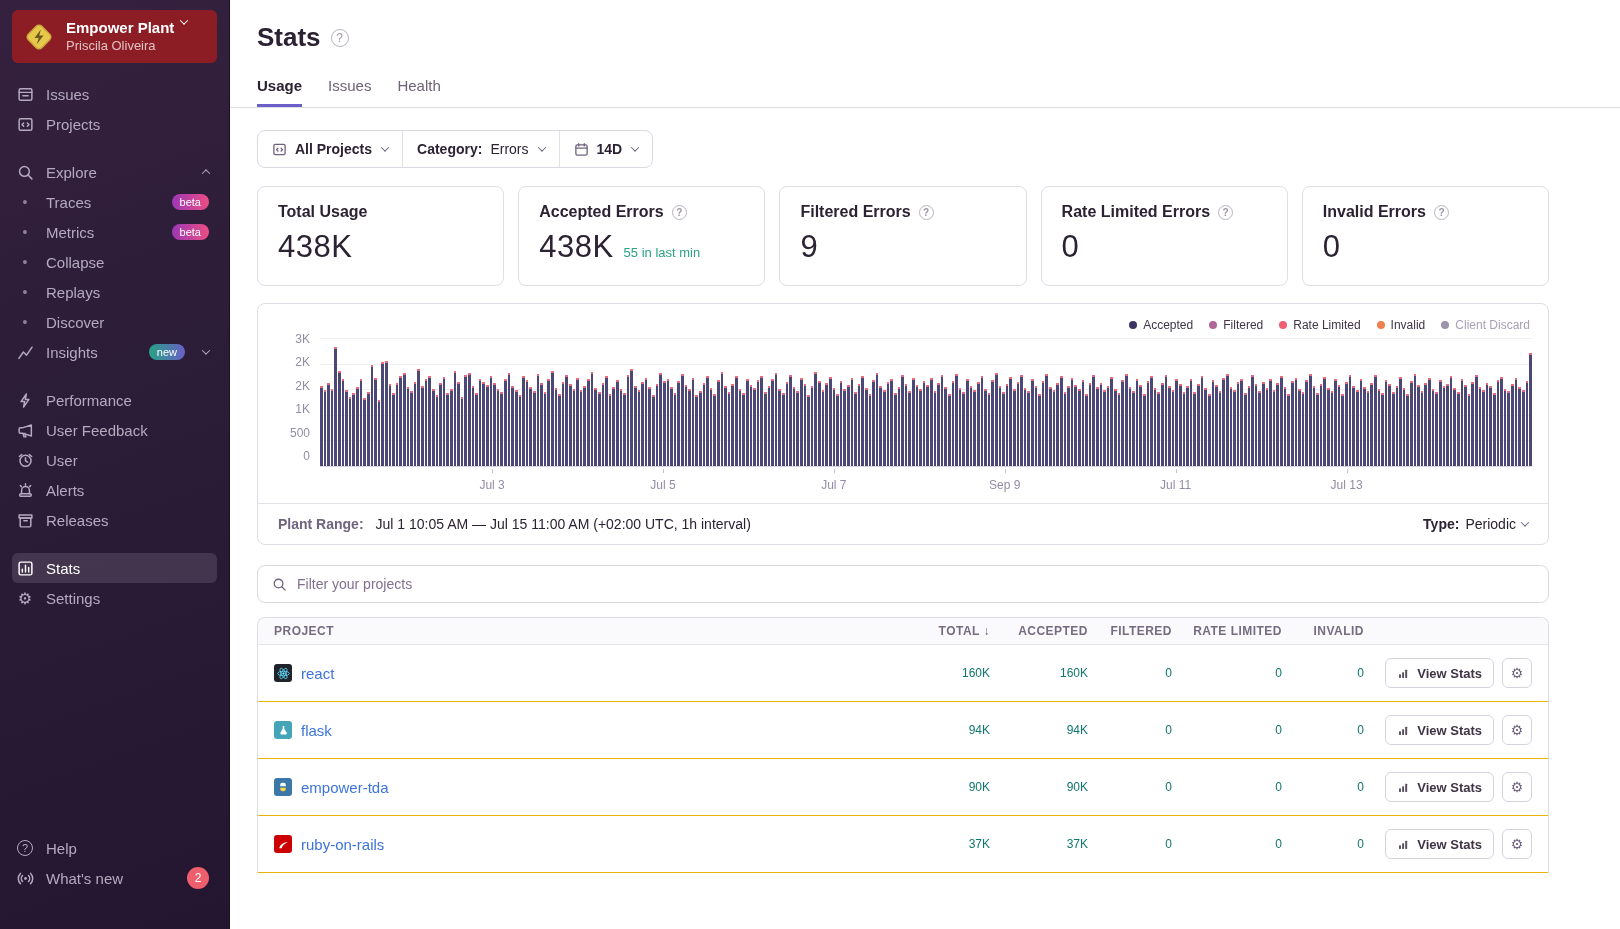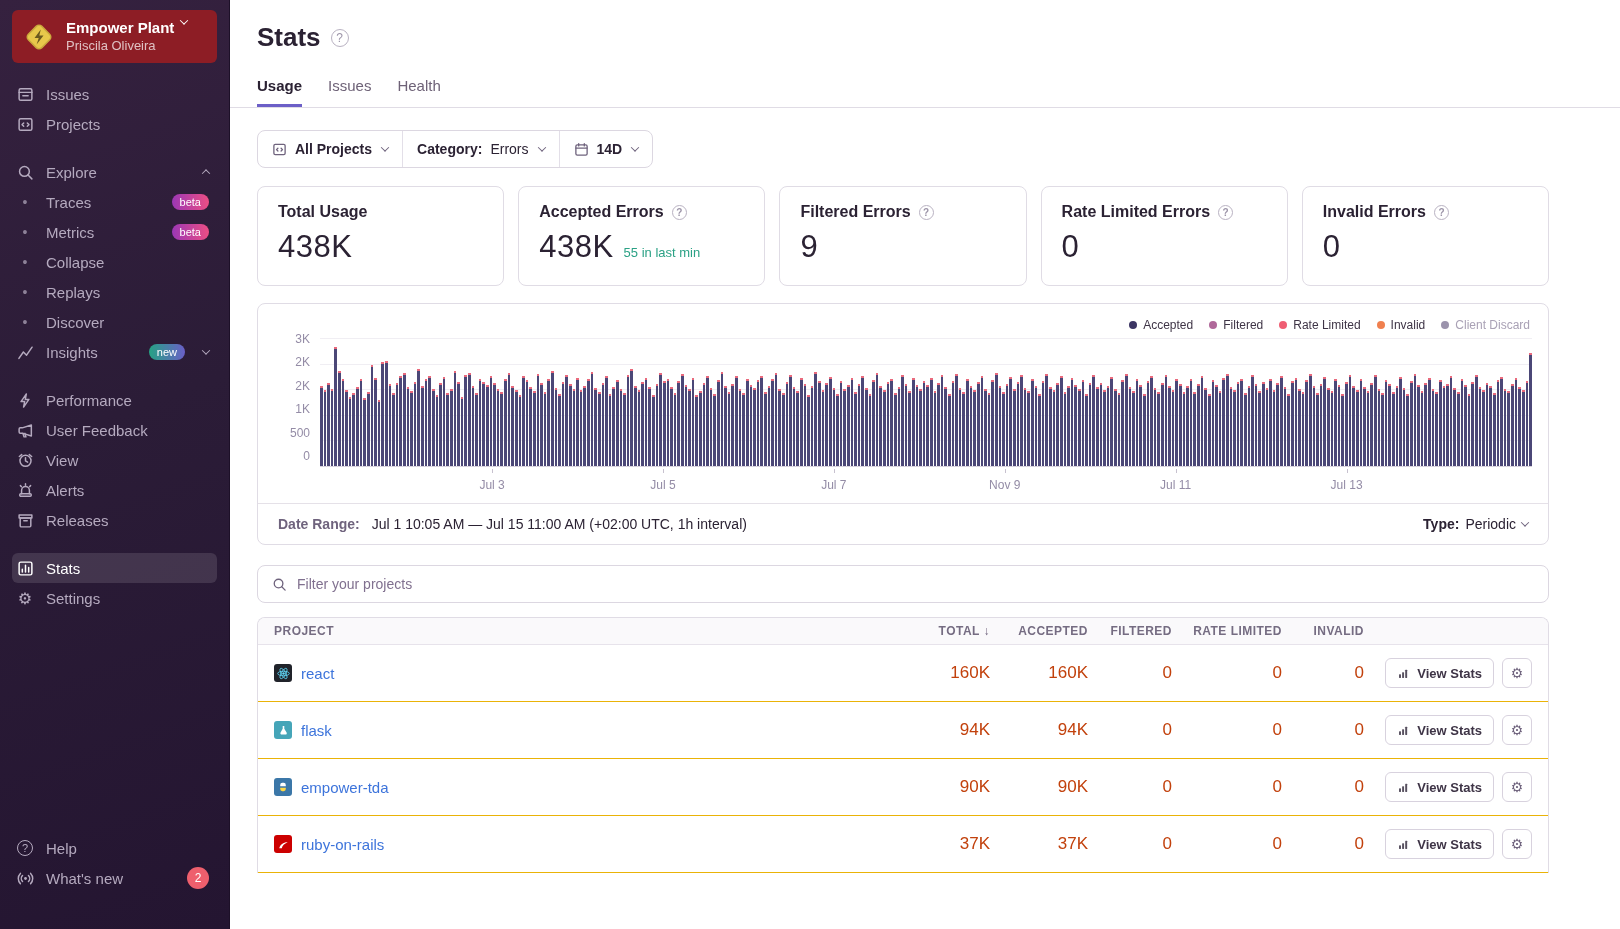--- a/index.html
+++ b/index.html
@@ -90,21 +90,21 @@
   .search-box .seg-icon { color:#6f637d; display:flex; }
 
   
   .table-panel { margin-top:14px; border:1px solid #e0dce5; border-radius:8px 8px 0 0; border-bottom:0; background:#fff; overflow:hidden; }
   .t-grid { display:grid; grid-template-columns:1fr 104px 98px 84px 110px 82px 168px; align-items:center; padding:0 16px; }
   .t-head { background:#faf9fb; border-bottom:1px solid #e7e3eb; height:27px; }
   .th { font-size:12px; font-weight:bold; color:#756c82; letter-spacing:.04em; text-align:right; }
   .th.first { text-align:left; }
   .th .sort { color:#6f637d; font-weight:normal; }
   .t-row { height:57px; border-bottom:1px solid #eab308; }
-  .td { font-size:17px; color:#c2410c; text-align:right; }
+  .td { font-size:12px; color:#0f766e; text-align:right; }
   .proj-cell { display:flex; align-items:center; gap:9px; }
   .plat { width:18px; height:18px; border-radius:3px; display:flex; align-items:center; justify-content:center; flex:0 0 18px; }
   .plat-react { background:#20232a; } .plat-flask { background:#45a5b8; } .plat-python { background:#3b77a8; } .plat-rails { background:#c00; }
   .proj-link { color:#3d74db; font-size:15px; text-decoration:none; cursor:pointer; }
   .actions { display:flex; justify-content:flex-end; gap:8px; }
   .btn { display:flex; align-items:center; gap:7px; border:1px solid #d8d2de; border-radius:6px; background:#fff; height:30px; padding:0 11px; font-size:13px; font-weight:bold; color:#3e3446; cursor:pointer; font-family:inherit; }
   .btn-icon { width:30px; padding:0; justify-content:center; color:#6f637d; font-size:14px; font-weight:normal; }
   .vs-ic { display:flex; color:#57505f; }
 </style>
 </head>
@@ -211,21 +211,21 @@
           </span>
         <span>User Feedback</span>
       </div>
       <div class="nav-item">
         <span class="ni-icon">
             <svg class="ic" viewBox="0 0 16 16">
               <circle cx="8" cy="8.3" r="5.2"></circle>
               <path d="M8 5.5v2.9l2 1.2M2.2 4.2 4.4 2.4M13.8 4.2 11.6 2.4"></path>
             </svg>
           </span>
-        <span>View</span>
+        <span>User</span>
       </div>
       <div class="nav-item">
         <span class="ni-icon">
             <svg class="ic" viewBox="0 0 16 16">
               <path d="M4.3 11V8a3.7 3.7 0 0 1 7.4 0v3"></path>
               <rect x="2.6" y="11" width="10.8" height="2.4" rx="1"></rect>
               <path d="M8 1.6v1.5M3.2 3.4l1 1M12.8 3.4l-1 1"></path>
             </svg>
           </span>
         <span>Alerts</span>
@@ -753,30 +753,30 @@
             </div>
           </div>
           <div class="x-axis">
               <i class="xmark" style="left: 14.2%;"></i>
               <span class="xtick" style="left: 14.2%;">Jul 3</span>
               <i class="xmark" style="left: 28.3%;"></i>
               <span class="xtick" style="left: 28.3%;">Jul 5</span>
               <i class="xmark" style="left: 42.4%;"></i>
               <span class="xtick" style="left: 42.4%;">Jul 7</span>
               <i class="xmark" style="left: 56.5%;"></i>
-              <span class="xtick" style="left: 56.5%;">Nov 9</span>
+              <span class="xtick" style="left: 56.5%;">Sep 9</span>
               <i class="xmark" style="left: 70.6%;"></i>
               <span class="xtick" style="left: 70.6%;">Jul 11</span>
               <i class="xmark" style="left: 84.7%;"></i>
               <span class="xtick" style="left: 84.7%;">Jul 13</span>
             </div>
         </div>
         <div class="chart-footer">
           <div class="dr-left">
-            <span class="dr-label">Date Range:</span>
+            <span class="dr-label">Plant Range:</span>
             <span class="dr-value">Jul 1 10:05 AM — Jul 15 11:00 AM (+02:00 UTC, 1h interval)</span>
           </div>
           <div class="type-right">
             <b>Type:</b>
             <span>Periodic</span>
             <span class="chev"></span>
           </div>
         </div>
       </div>
 

